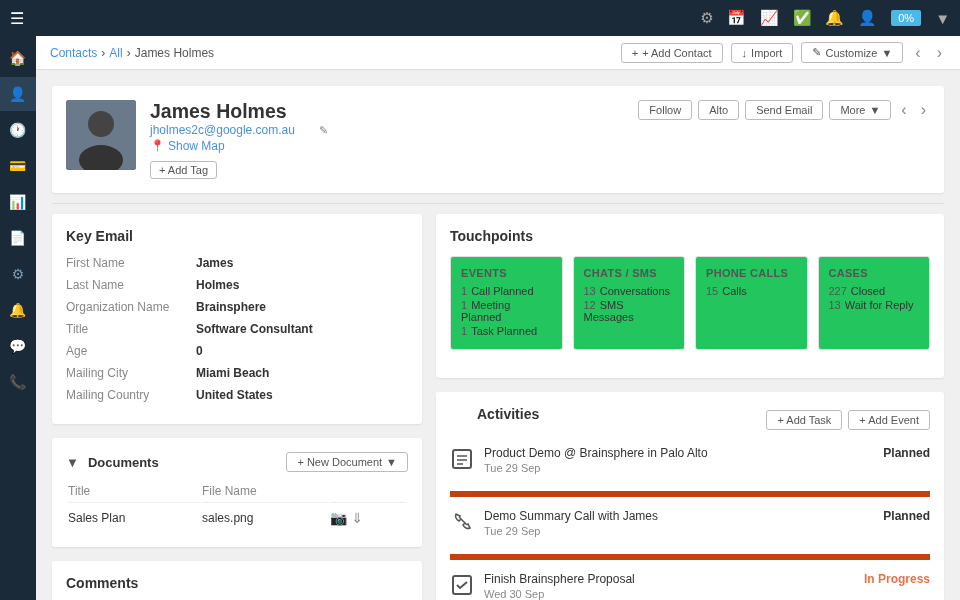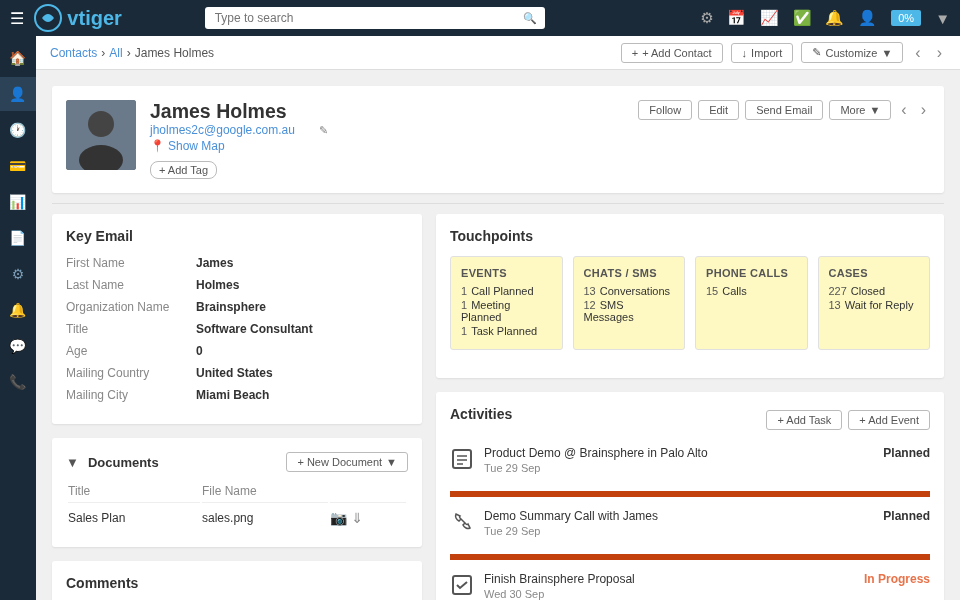--- a/index.html
+++ b/index.html
@@ -123,21 +123,21 @@
       color: #ccc;
       font-size: 28px;
     }
     .contact-email { color: #4a90d9; font-size: 12px; display: flex; align-items: center; gap: 20px; }
     .contact-map { color: #4a90d9; font-size: 12px; margin-top: 2px; display: flex; align-items: center; gap: 3px; cursor: pointer; }
     .add-tag {
       margin-top: 8px;
       padding: 2px 8px;
       background: #fff;
       border: 1px solid #bbb;
-      border-radius: 8px;
+      border-radius: 3px;
       font-size: 11px;
       cursor: pointer;
       color: #555;
     }
     .contact-actions { display: flex; gap: 6px; align-items: center; }
 
     
     .tabs-bar {
       background: #fff;
       border-bottom: 1px solid #ddd;
@@ -194,29 +194,29 @@
     
     .comments-box { margin-bottom: 10px; }
 
     
     .touchpoints-grid { display: flex; gap: 10px; margin-bottom: 14px; }
     .tp-card {
       flex: 1;
       border: 1px solid #e0e0e0;
       border-radius: 3px;
       padding: 10px;
-      background: #fef9c3;
+      background: #22c55e;
       min-height: 90px;
     }
     .tp-title { font-size: 11px; font-weight: bold; color: #555; margin-bottom: 6px; text-transform: uppercase; letter-spacing: 0.3px; }
     .tp-item { font-size: 11px; color: #333; margin-bottom: 2px; }
     .tp-item span { color: #555; margin-right: 4px; }
 
     
-    .activities-header { display: flex; justify-content: space-between; align-items: center; margin-bottom: 12px; }
+    .activities-header { display: flex; justify-content: space-between; align-items: center; margin-bottom: 12px; margin-left: 27px; }
     .activity-item { display: flex; align-items: flex-start; gap: 10px; margin-bottom: 12px; border-bottom: 6px solid #c2410c; padding-bottom: 16px; }
     .activity-icon { font-size: 20px; color: #555; margin-top: 2px; width: 24px; text-align: center; flex-shrink: 0; }
     .activity-text { flex: 1; }
     .activity-title { font-size: 12px; font-weight: 500; color: #333; }
     .activity-date { font-size: 11px; color: #888; margin-top: 2px; }
     .activity-status { font-size: 12px; font-weight: bold; color: #333; margin-left: auto; white-space: nowrap; }
     .status-planned { color: #333; }
     .status-inprogress { color: #e8734a; }
 
     
@@ -228,31 +228,20 @@
     .edit-icon { color: #888; font-size: 11px; cursor: pointer; margin-left: 4px; }
     .collapse-icon { color: #555; margin-right: 4px; cursor: pointer; }
 
     .twitter-btn { color: #1da1f2; font-size: 18px; margin-left: auto; cursor: pointer; }
   </style>
 </head>
 <body>
 
 <div class="top-nav">
   <span class="hamburger">☰</span>
-  <div class="logo">
-    <svg class="logo-icon" viewBox="0 0 28 28" fill="none">
-      <circle cx="14" cy="14" r="13" fill="#1b2a38" stroke="#4db8e8" stroke-width="2"></circle>
-      <path d="M8 14 Q14 6 20 14 Q14 22 8 14Z" fill="#4db8e8"></path>
-    </svg>
-    <span>vtiger</span>
-  </div>
-  <div class="search-bar">
-    <input type="text" placeholder="Type to search" style="">
-    <span class="search-icon-wrap">🔍</span>
-  </div>
   <div class="nav-icons">
     <span>⚙</span>
     <span>📅</span>
     <span>📈</span>
     <span>✅</span>
     <span>🔔</span>
     <span>👤</span>
     <span class="percent-badge">0%</span>
     <span>▼</span>
   </div>
@@ -324,21 +313,21 @@
             </div>
             <div class="contact-map">
               <span>📍</span>
               <span>Show Map</span>
             </div>
             <button class="add-tag">+ Add Tag</button>
           </div>
         </div>
         <div class="contact-actions">
           <button class="btn-sm">Follow</button>
-          <button class="btn-sm">Edit</button>
+          <button class="btn-sm">Alto</button>
           <button class="btn-sm">Send Email</button>
           <button class="btn-sm">
             <span>More</span>
             <span>▼</span>
           </button>
           <button class="nav-right-btn">‹</button>
           <button class="nav-right-btn">›</button>
         </div>
       </div>
 
@@ -399,26 +388,26 @@
                 </div>
                 <div class="field-row">
                   <span class="field-label">Title</span>
                   <span class="field-value">Software Consultant</span>
                 </div>
                 <div class="field-row">
                   <span class="field-label">Age</span>
                   <span class="field-value">0</span>
                 </div>
                 <div class="field-row">
+                  <span class="field-label">Mailing City</span>
+                  <span class="field-value">Miami Beach</span>
+                </div>
+                <div class="field-row">
                   <span class="field-label">Mailing Country</span>
                   <span class="field-value">United States</span>
-                </div>
-                <div class="field-row">
-                  <span class="field-label">Mailing City</span>
-                  <span class="field-value">Miami Beach</span>
                 </div>
               </div>
           </div>
 
           <div class="section-box">
             <div class="doc-header">
               <div class="doc-section-title">
                 <span class="collapse-icon">▼</span>
                 <span>Documents</span>
               </div>

